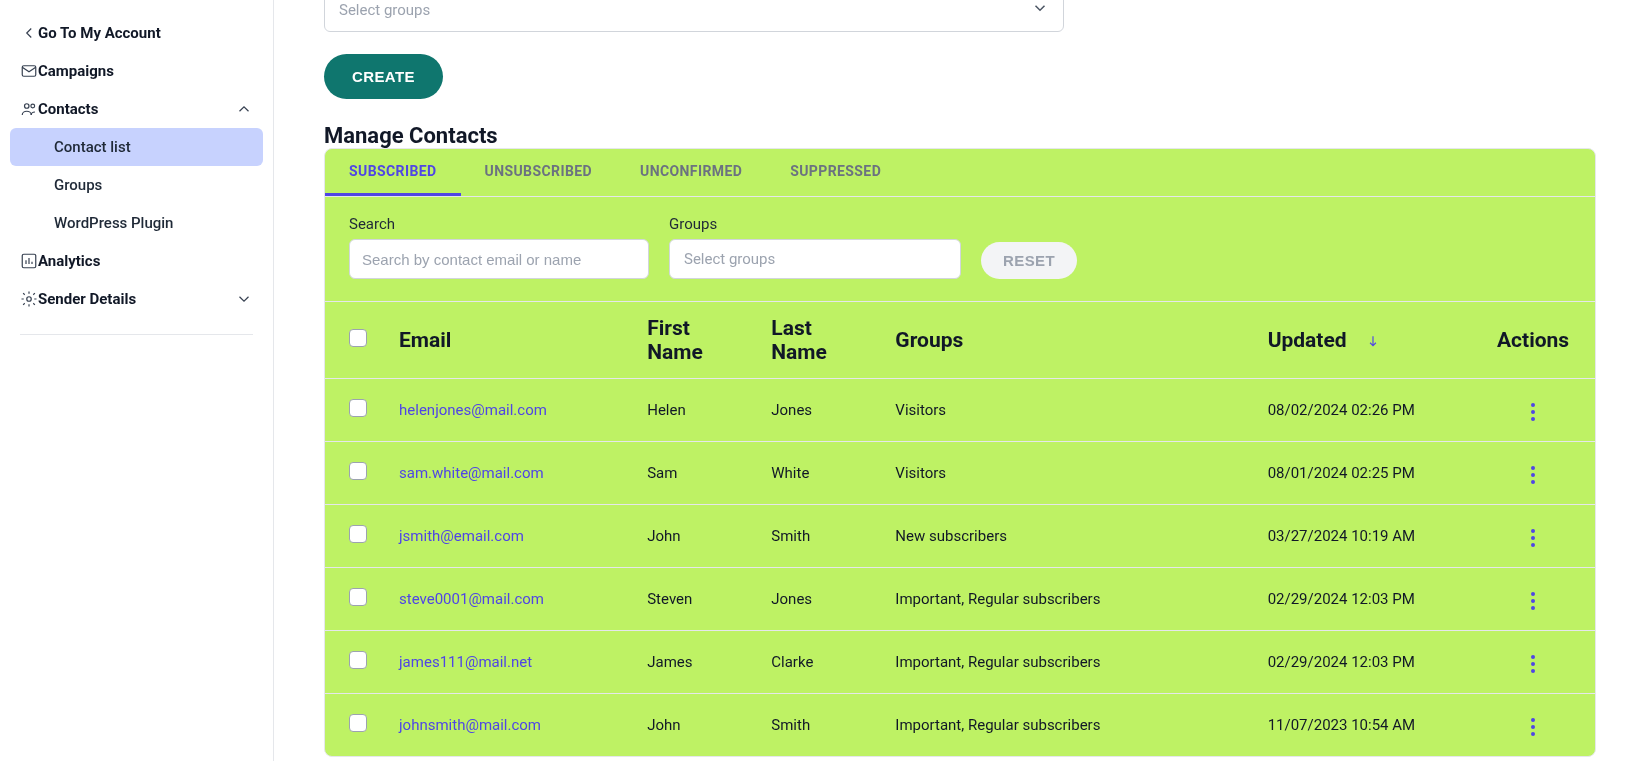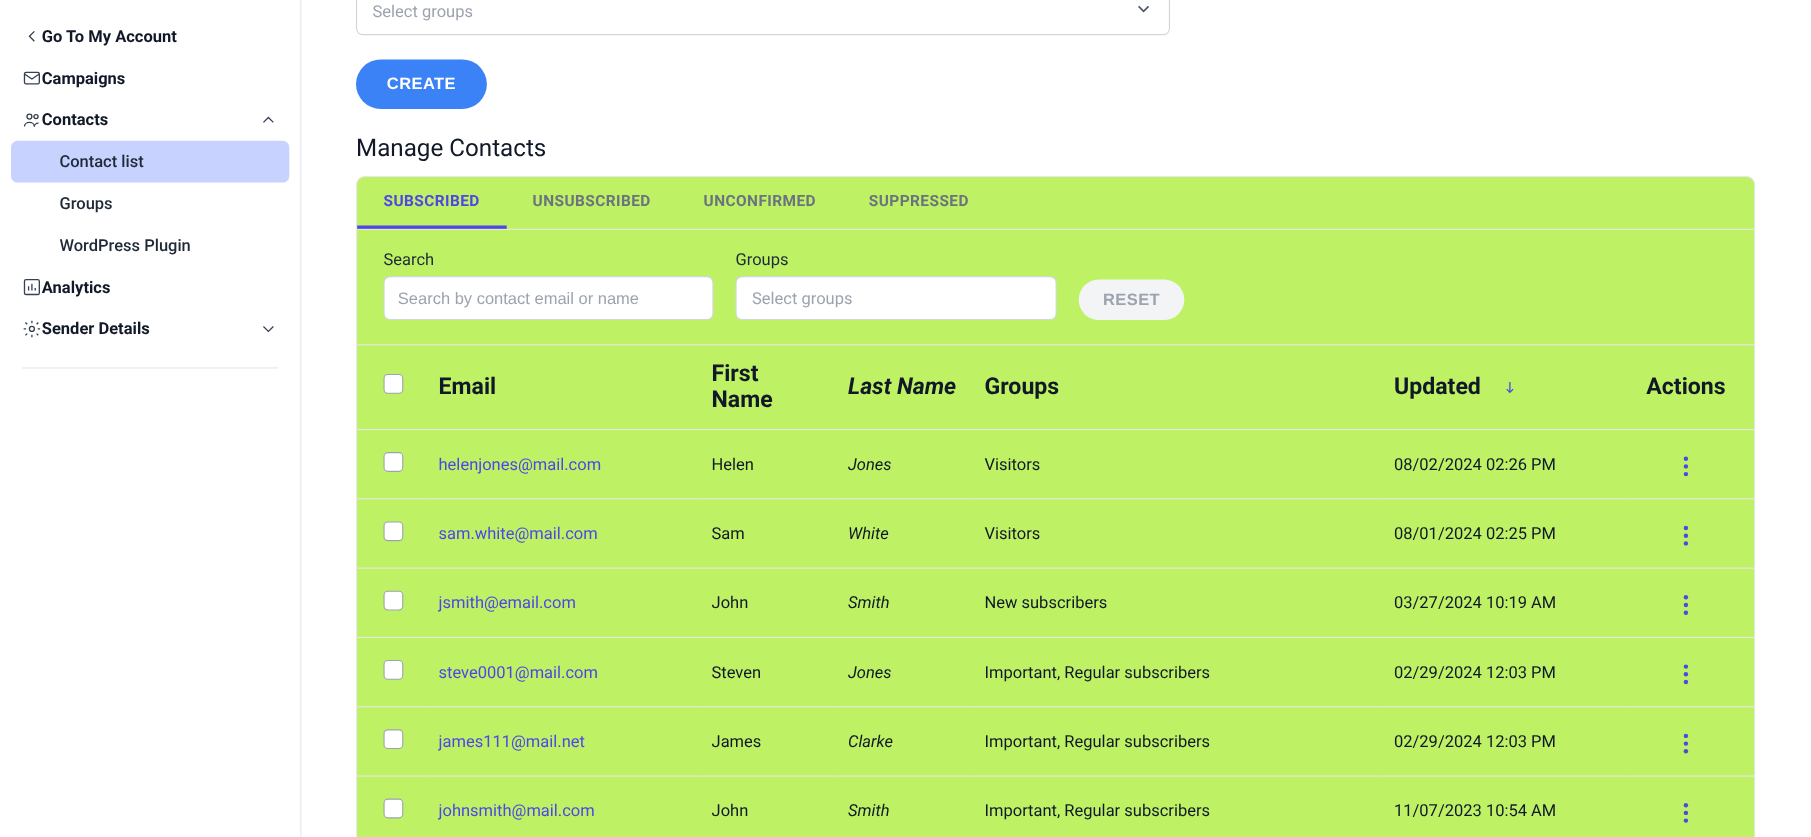--- a/index.html
+++ b/index.html
@@ -83,36 +83,35 @@
     background: #fff;
   }
   .select-box .chev svg { width: 18px; height: 18px; stroke: #4b5563; fill: none; stroke-width: 2; }
 
   .top-select-wrap {
     width: 740px;
     margin-top: -12px;
   }
   .btn-primary {
     margin-top: 22px;
-    background: #3b82f6;
+    background: #0f766e;
     color: #fff;
     border: none;
     border-radius: 24px;
     padding: 14px 28px;
     font-weight: 700;
     font-size: 15px;
     letter-spacing: 0.4px;
     cursor: pointer;
     margin-bottom: 24px;
   }
 
   .section-title {
     font-size: 22px;
-    font-weight: 400;
-    margin-bottom: 12px;
+    font-weight: 700;
     color: #111827;
   }
 
   
   .card {
     border: 1px solid #e5e7eb;
     border-radius: 8px;
     overflow: hidden;
     background: #bef264;
   }
@@ -181,21 +180,21 @@
   }
   tbody td {
     border-top: 1px solid #e5e7eb;
     padding: 14px 12px;
     font-size: 15px;
     color: #111827;
   }
   th.col-check, td.col-check { width: 60px; padding-left: 24px; }
   th.col-email, td.col-email { width: 240px; }
   th.col-first, td.col-first { width: 120px; }
-  th.col-last, td.col-last { width: 120px; font-style: italic; }
+  th.col-last, td.col-last { width: 120px; }
   th.col-groups, td.col-groups { width: 360px; }
   th.col-updated, td.col-updated { width: 220px; }
   th.col-actions, td.col-actions { width: 80px; text-align: center; padding-right: 24px; }
 
   .checkbox {
     width: 18px; height: 18px;
     border: 1.6px solid #9ca3af;
     border-radius: 4px;
     display: inline-block;
     cursor: pointer;

